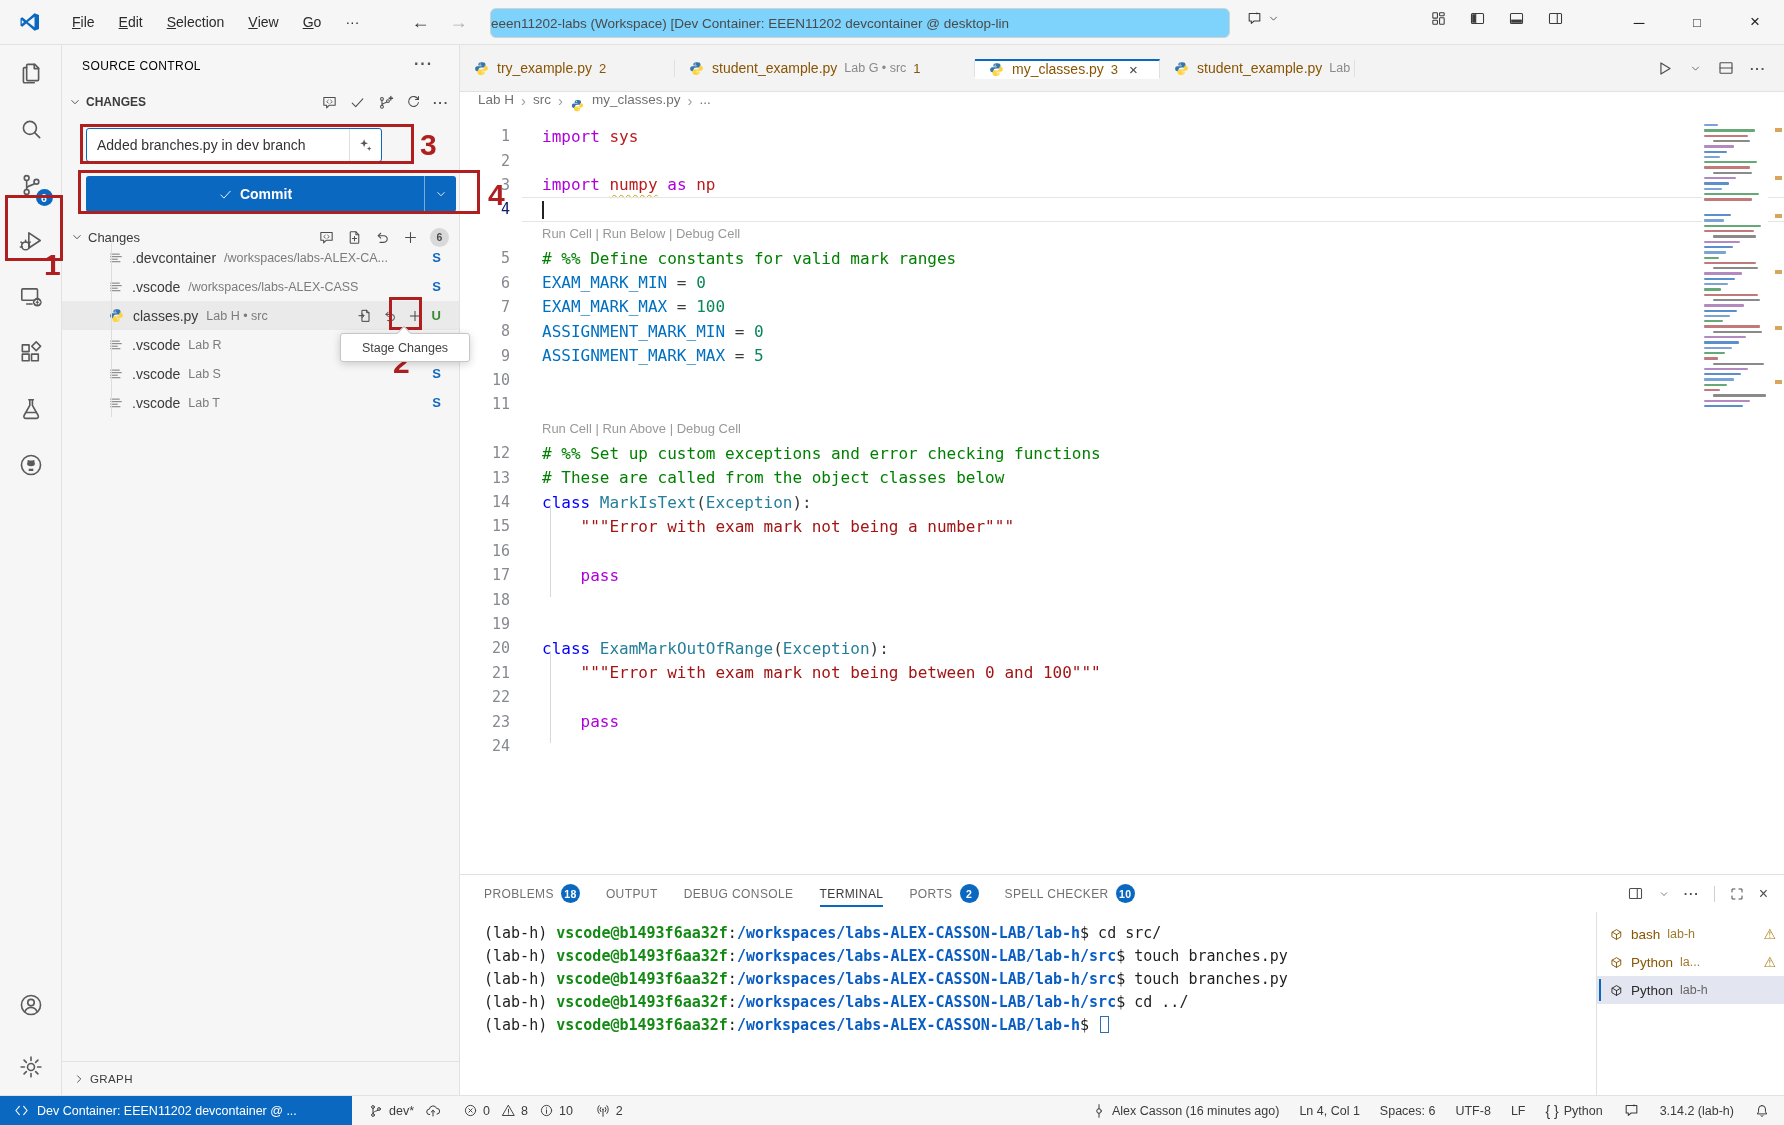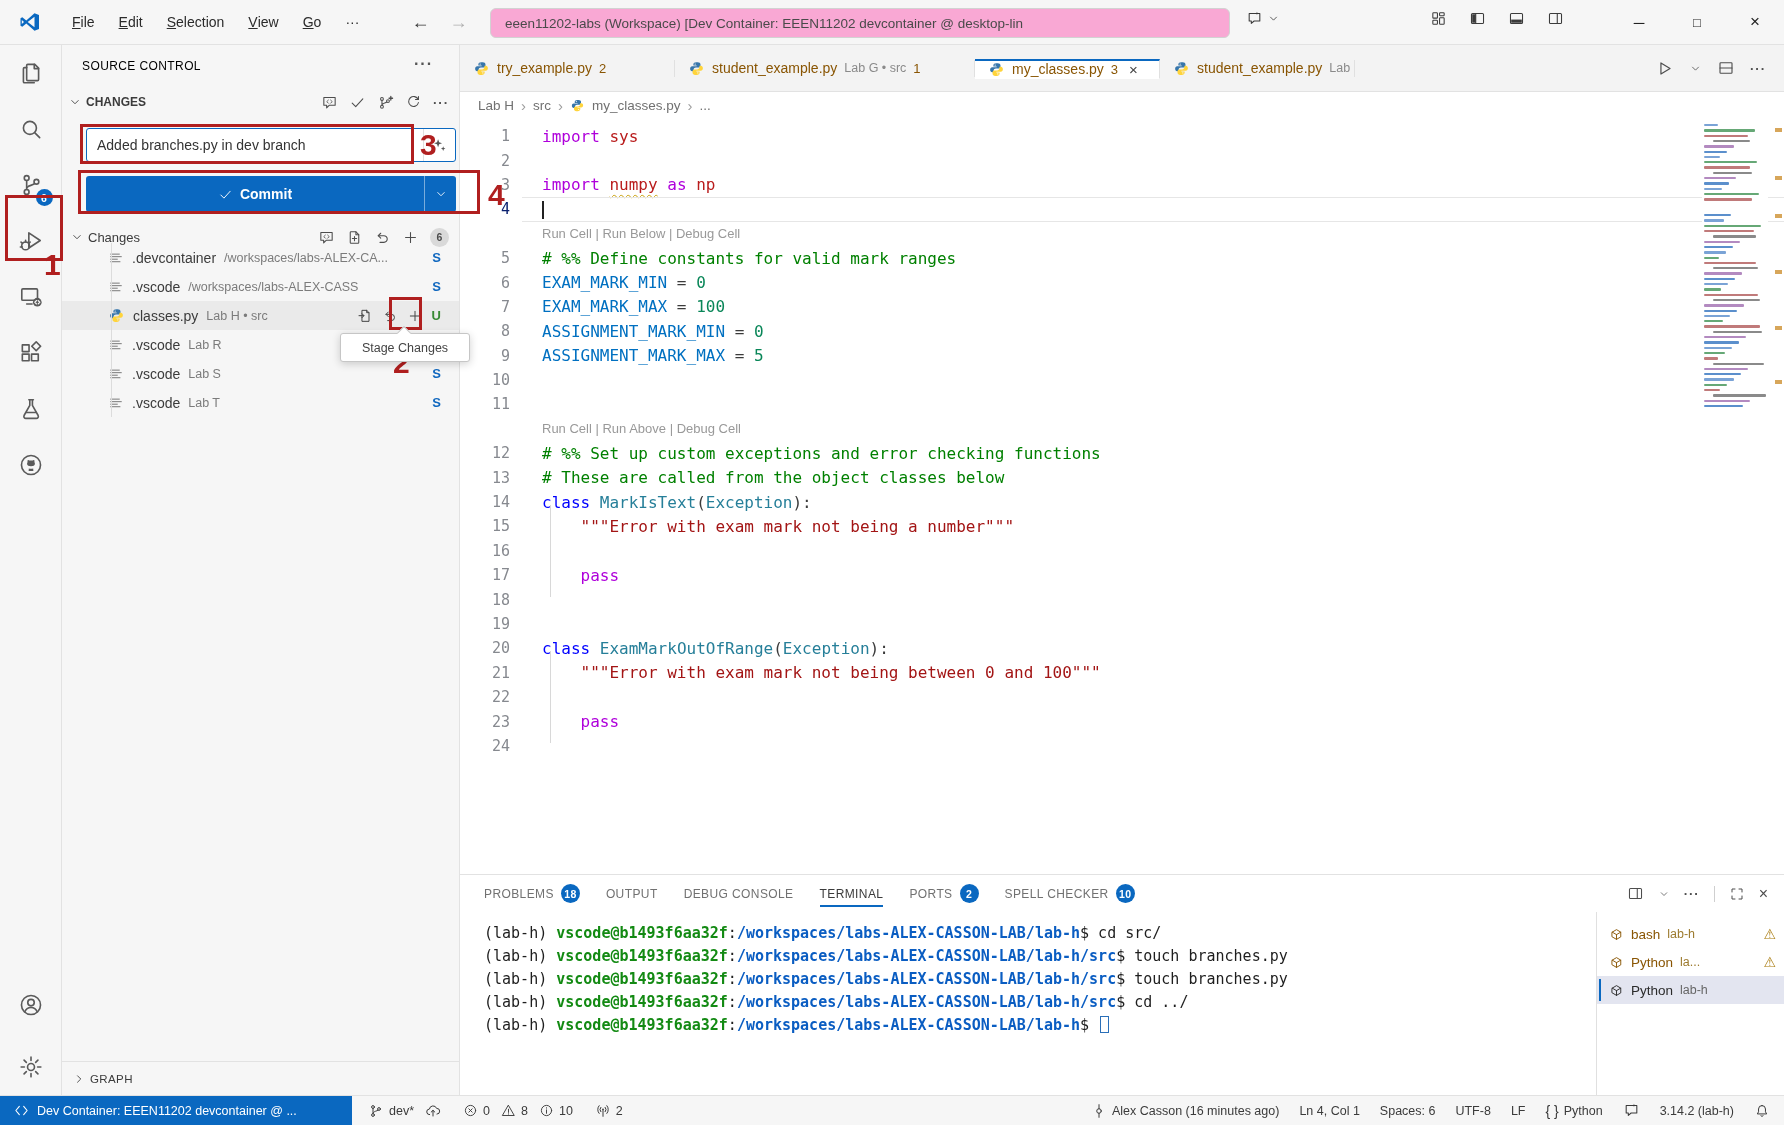--- a/index.html
+++ b/index.html
@@ -7,39 +7,39 @@
   body{font-family:"Liberation Sans",sans-serif;font-size:13px;color:#3b3b3b;background:#fff;position:relative}
   .ic{display:inline-flex;align-items:center;justify-content:center;flex:none}
   .ic svg{stroke:currentColor;fill:none;stroke-width:1.5;stroke-linecap:round;stroke-linejoin:round}
   
   .titlebar{height:45px;background:#f6f6f6;border-bottom:1px solid #e2e2e2;display:flex;align-items:center;position:relative}
   .logo{width:60px;display:flex;justify-content:center}
   .menu{padding:0 12px;font-size:14px;color:#2b2b2b;height:30px;display:flex;align-items:center;border-radius:5px;cursor:default}
   .menu u{text-decoration-thickness:1px}
   .navarrows{display:flex;gap:20px;margin-left:40px;color:#333;font-size:18px}
   .navarrows .fwd{color:#b0b0b0}
-  .cmdcenter{position:absolute;left:490px;top:8px;width:740px;height:30px;background:#f9a8d4;border:1px solid #d2d2d2;border-radius:6px;display:flex;align-items:center;padding:0 14px;font-size:13.5px;color:#4a4a4a;overflow:hidden;white-space:nowrap}
+  .cmdcenter{position:absolute;left:490px;top:8px;width:740px;height:30px;background:#7dd3fc;border:1px solid #d2d2d2;border-radius:6px;display:flex;align-items:center;padding:0 0;font-size:13.5px;color:#4a4a4a;overflow:hidden;white-space:nowrap}
   .copilot-tb{position:absolute;left:1246px;top:10px;display:flex;align-items:center;gap:4px;color:#3b3b3b}
   .layouts{position:absolute;left:1430px;top:10px;display:flex;gap:22px;color:#3b3b3b}
   .winctl{position:absolute;right:0;top:0;height:44px;display:flex}
   .winctl span{width:58px;display:flex;align-items:center;justify-content:center;font-size:15px;color:#222}
   
   .main{display:flex;height:1050px}
   .activitybar{width:62px;background:#f6f6f6;border-right:1px solid #e2e2e2;display:flex;flex-direction:column;align-items:center;position:relative}
   .act{height:56px;width:62px;display:flex;align-items:center;justify-content:center;color:#5a5a5a;position:relative}
   .act .bdg{position:absolute;right:9px;bottom:7px;min-width:17px;height:17px;border-radius:9px;background:#0a68c0;color:#fff;font-size:10.5px;font-weight:bold;display:flex;align-items:center;justify-content:center;padding:0 3px}
   .actbottom{margin-top:auto;margin-bottom:6px}
   
   .sidebar{width:398px;background:#f6f6f6;border-right:1px solid #e2e2e2;position:relative;font-size:13px}
   .sb-title{position:absolute;left:20px;top:14px;font-size:12px;color:#000000;letter-spacing:.4px}
   .sb-kebab{position:absolute;right:26px;top:10px;color:#555;font-size:16px;letter-spacing:1px;font-weight:bold}
   .sec-row{position:absolute;left:6px;top:44px;right:10px;height:26px;display:flex;align-items:center;color:#3b3b3b}
   .sec-row .lbl{font-weight:bold;font-size:12px;margin-left:4px}
   .iconset{margin-left:auto;display:flex;align-items:center;gap:11px;color:#4d4d4d}
-  .sc-input{position:absolute;left:24px;top:83px;width:370px;height:34px;background:#fff;border:1px solid #0a68c0;border-radius:3px;display:flex;align-items:center;font-size:14px;color:#333;padding-left:10px}
+  .sc-input{position:absolute;left:24px;top:83px;width:296px;height:34px;background:#fff;border:1px solid #0a68c0;border-radius:3px;display:flex;align-items:center;font-size:14px;color:#333;padding-left:10px}
   .sc-input .sparkle{margin-left:auto;width:32px;height:100%;display:flex;align-items:center;justify-content:center;border-left:1px solid #e0e0e0;color:#555}
   .commit{position:absolute;left:24px;top:131px;width:370px;height:36px;background:#0a68c0;border-radius:3px;color:#fff;display:flex;align-items:center;font-size:14px}
   .commit .cmain{flex:1;display:flex;align-items:center;justify-content:center;gap:7px;font-weight:600}
   .commit .cchev{width:32px;height:100%;border-left:1px solid rgba(255,255,255,.45);display:flex;align-items:center;justify-content:center}
   .tree-head{position:absolute;left:8px;top:180px;right:10px;height:24px;display:flex;align-items:center;color:#3b3b3b}
   .tree-head .lbl{margin-left:4px;font-size:13px}
   .graybdg{min-width:19px;height:19px;border-radius:10px;background:#d9d9d9;color:#4c4c4c;font-size:10.5px;font-weight:bold;display:flex;align-items:center;justify-content:center}
   .rows{position:absolute;left:0;top:198px;right:0}
   .frow{height:29px;display:flex;align-items:center;position:relative;padding-left:46px}
   .frow.hover{background:#eaeaea}
@@ -54,21 +54,21 @@
   .graph .lbl{font-weight:normal;font-size:11.5px;letter-spacing:.4px;margin-left:4px}
   
   .editorzone{flex:1;display:flex;flex-direction:column;background:#fff;min-width:0}
   .tabbar{height:47px;background:#f3f3f3;border-bottom:1px solid #e2e2e2;display:flex;align-items:center}
   .tab{display:flex;align-items:center;gap:7px;padding:0 13px;font-size:14px;border-right:1px solid #e0e0e0;color:#895503;position:relative;white-space:nowrap;overflow:hidden}
   .tab .tdesc{color:#8a8a8a;font-size:12.5px}
   .tab .tnum{color:#895503;font-size:13px}
   .tab.active{background:#fff;border-top:2px solid #0a68c0;border-bottom:1px solid #fff;margin-bottom:-1px}
   .tab .tclose{color:#444;font-size:15px;margin-left:4px}
   .tabacts{margin-left:auto;display:flex;align-items:center;gap:15px;padding-right:18px;color:#4d4d4d}
-  .breadcrumb{height:26px;display:flex;align-items:center;gap:7px;padding-left:18px;font-size:13.5px;color:#717171;background:#fff}
+  .breadcrumb{height:26px;display:flex;gap:7px;padding-left:18px;font-size:13.5px;color:#717171;background:#fff}
   .breadcrumb .sep{color:#9d9d9d;font-size:15px}
   
   .codearea{flex:1;position:relative;overflow:hidden;font-family:"DejaVu Sans Mono","Liberation Mono",monospace;font-size:16px;background:#fff;padding-top:6px}
   .crow{display:flex;height:24.4px;align-items:center;white-space:pre;position:relative}
   .gut{width:50px;text-align:right;color:#86898f;font-size:15px;flex:none}
   .gut.on{color:#0b216f}
   .ctx{padding-left:32px;position:relative}
   .crow.guide .ctx::before{content:"";position:absolute;left:40px;top:-12px;bottom:-12px;border-left:1px solid #d8d8d8}
   .crow.active::before{content:"";position:absolute;left:62px;right:0;top:0;bottom:0;border-top:1px solid #e6e6e6;border-bottom:1px solid #e6e6e6}
   .lens{font-family:"Liberation Sans",sans-serif;font-size:13px;color:#999;padding-left:32px}

